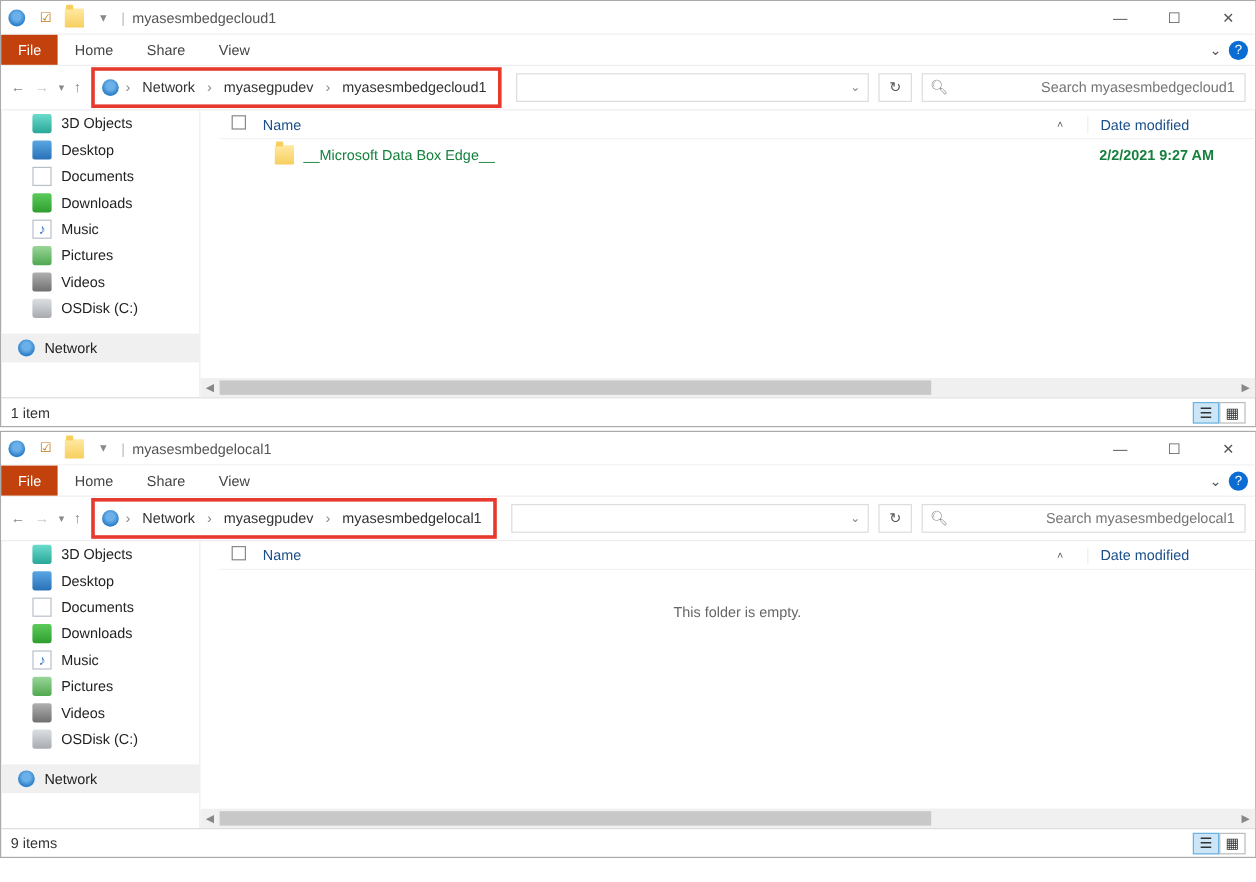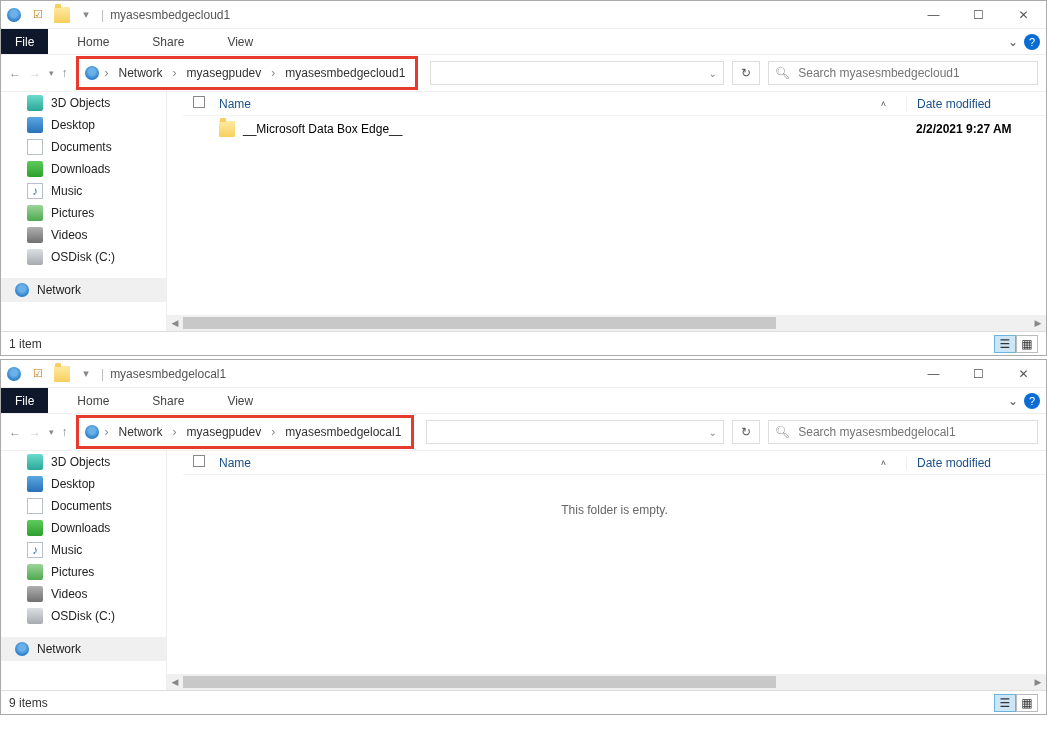--- a/index.html
+++ b/index.html
@@ -58,32 +58,31 @@
   }
   
   .ribbon-row {
     display: flex;
     align-items: stretch;
     height: 26px;
     background: #fff;
     border-bottom: 1px solid #eee;
   }
   .ribbon-file {
-    background: #0f172a;
+    background: #c2410c;
     color: #fff;
     padding: 0 14px;
     display: flex;
     align-items: center;
   }
   .ribbon-tab {
     padding: 0 14px;
     display: flex;
     align-items: center;
     color: #444;
-    margin-left: 15px;
   }
   .ribbon-right {
     margin-left: auto;
     display: flex;
     align-items: center;
     padding-right: 6px;
     gap: 6px;
     color: #555;
   }
   .help-icon {
@@ -153,20 +152,21 @@
     padding: 0 6px;
     color: #888;
     gap: 6px;
   }
   .search-box input {
     border: none;
     outline: none;
     flex: 1;
     font-size: 12px;
     color: #0f766e;
+    text-align: right;
   }
   
   .body {
     display: flex;
     height: 240px;
     border-top: 1px solid #eee;
   }
   .sidebar {
     width: 166px;
     border-right: 1px solid #eee;
@@ -222,21 +222,22 @@
   }
   .col-headers .date-col {
     width: 130px;
     border-left: 1px solid #eee;
     padding-left: 10px;
   }
   .file-row {
     display: flex;
     align-items: center;
     padding: 5px 10px;
-    color: #000000;
+    color: #15803d;
+    gap: 10px;
   }
   .file-row .chk {
     width: 26px;
   }
   .file-row .name-col {
     flex: 1;
     display: flex;
     align-items: center;
     gap: 8px;
   }

